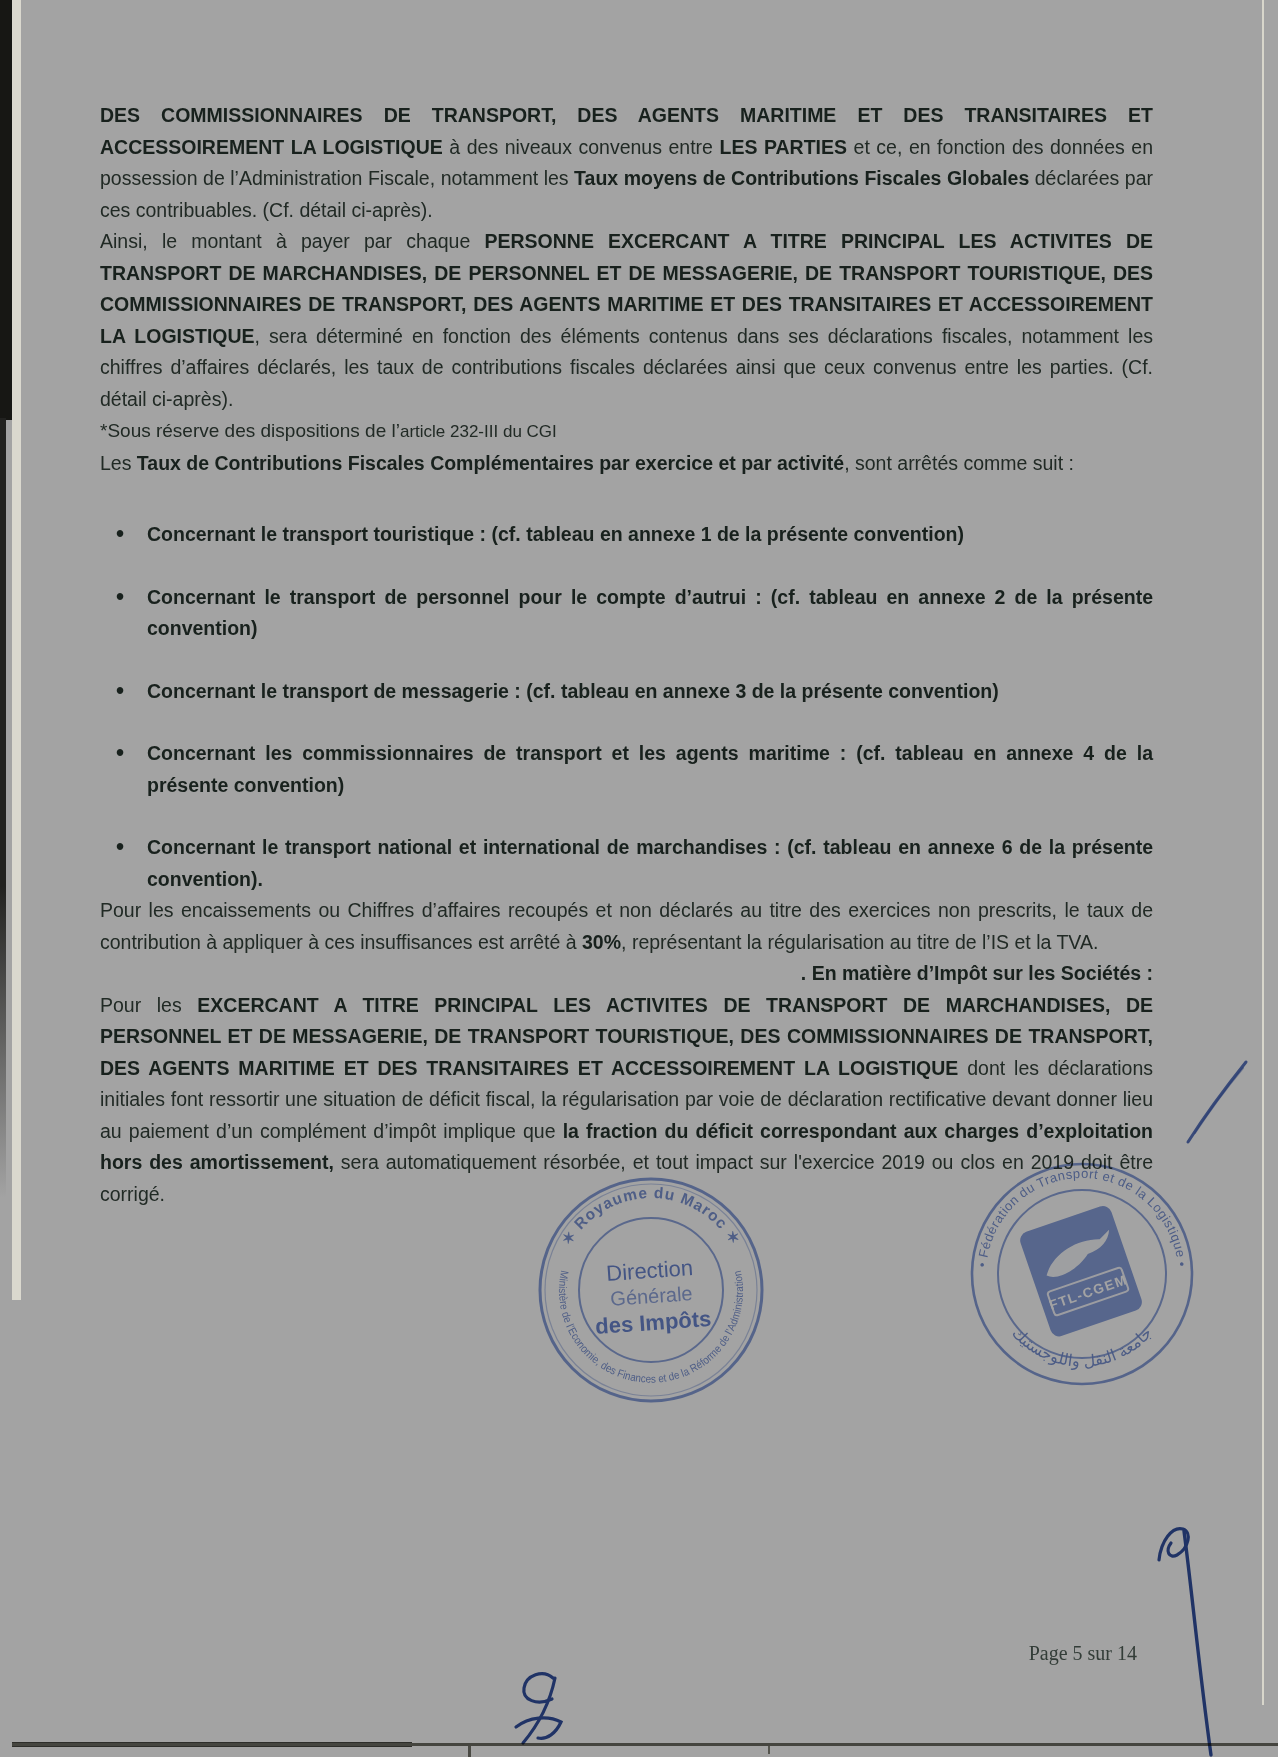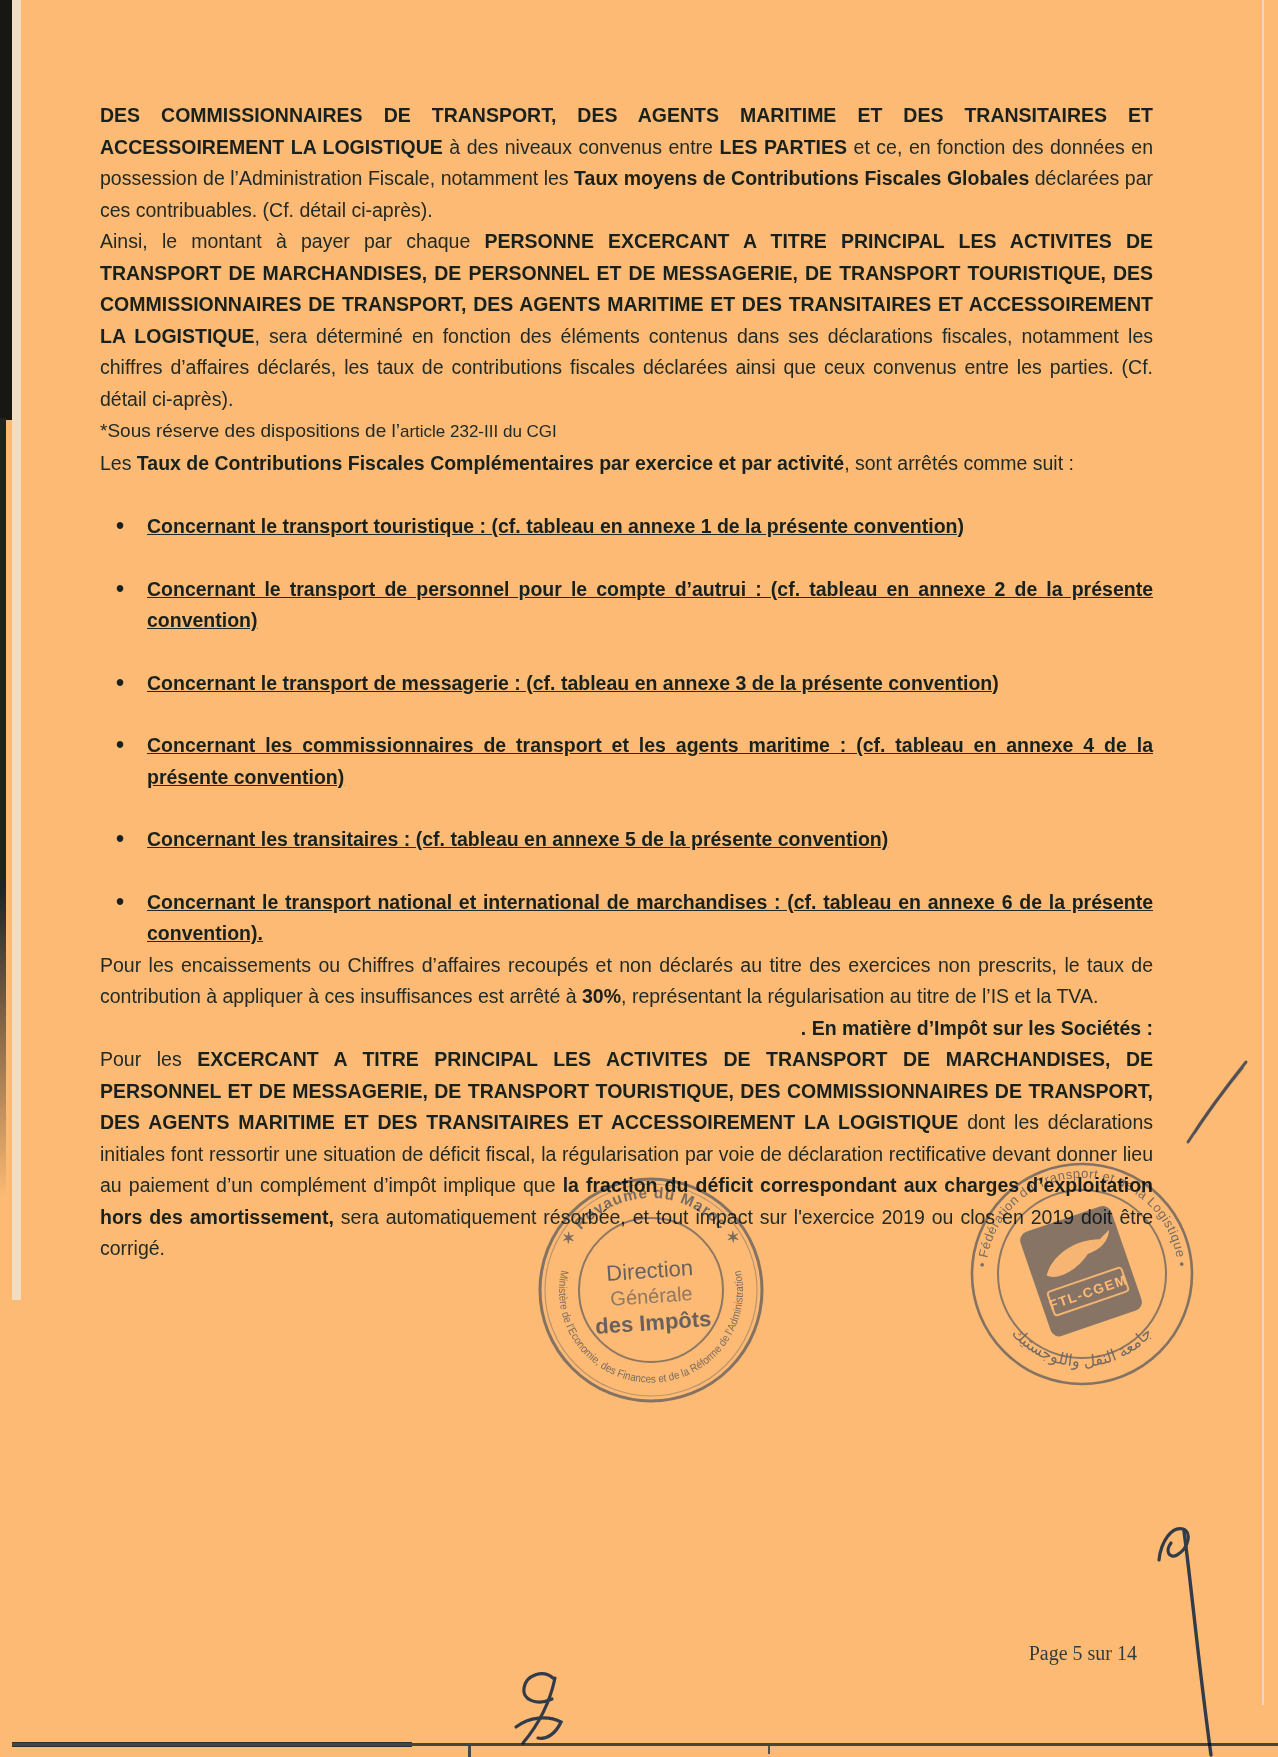--- a/index.html
+++ b/index.html
@@ -1,35 +1,35 @@
 <!DOCTYPE html>
 <html><head>
 <meta charset="utf-8">
 <style>
   html,body{margin:0;padding:0;background:#888;}
   .page{
     position:relative;
     width:1278px;height:1757px;
-    background:#fdba74;
+    background:#a3a3a3;
     overflow:hidden;
     font-family:"Liberation Sans", sans-serif;
     color:#212a25;
   }
   .content{
     position:absolute;left:100px;top:100px;width:1053px;
     font-size:19.5px;line-height:31.5px;
     text-align:justify;
   }
   .content p{margin:0;}
   b{color:#18211d;}
   .para1{margin-bottom:17px;}
   .footnote{font-size:19px;}
   .footnote .small{font-size:17px;}
   .para3{margin-top:80px;}
-  ul.bullets{list-style:none;margin:32px 0 0 0;padding:0;text-decoration:underline;}
+  ul.bullets{list-style:none;margin:40px 0 0 0;padding:0;}
   ul.bullets li{position:relative;padding-left:47px;margin-bottom:31px;font-weight:bold;color:#18211d;}
   ul.bullets li:last-child{margin-bottom:0;}
   ul.bullets li::before{content:"•";position:absolute;left:16px;top:0;font-size:23px;color:#18211d;}
   .para4{margin-top:28px;}
   .article6{margin-top:62px;font-weight:bold;color:#18211d;}
   .is-line{margin-top:60px;padding-left:36px;font-weight:bold;color:#18211d;text-align:right;}
   .para5{margin-top:22px;}
   .page-footer{
     position:absolute;right:141px;top:1642px;
     font-family:"Liberation Serif", serif;font-size:20px;color:#333d38;
@@ -73,21 +73,20 @@
 
     <p class="footnote"><span>*Sous réserve des dispositions de l’</span><span class="small">article 232-III du CGI</span></p>
 
     <p class="para3"><span>Les </span><b>Taux de Contributions Fiscales Complémentaires par exercice et par activité</b><span>, sont arrêtés comme suit :</span></p>
 
     <ul class="bullets">
       <li>Concernant le transport touristique : (cf. tableau en annexe 1 de la présente convention)</li>
       <li>Concernant le transport de personnel pour le compte d’autrui : (cf. tableau en annexe 2 de la présente convention)</li>
       <li>Concernant le transport de messagerie : (cf. tableau en annexe 3 de la présente convention)</li>
       <li>Concernant les commissionnaires de transport et les agents maritime : (cf. tableau en annexe 4 de la présente convention)</li>
-      <li>Concernant les transitaires : (cf. tableau en annexe 5 de la présente convention)</li>
       <li>Concernant le transport national et international de marchandises : (cf. tableau en annexe 6 de la présente convention).</li>
     </ul>
 
     <p class="para4"><span>Pour les encaissements ou Chiffres d’affaires recoupés et non déclarés au titre des exercices non prescrits, le taux de contribution à appliquer à ces insuffisances est arrêté à </span><b>30%</b><span>, représentant la régularisation au titre de l’IS et la TVA.</span></p>
 
 
     <p class="is-line">. En matière d’Impôt sur les Sociétés :</p>
 
     <p class="para5"><span>Pour les </span><b>EXCERCANT A TITRE PRINCIPAL LES ACTIVITES DE TRANSPORT DE MARCHANDISES, DE PERSONNEL ET DE MESSAGERIE, DE TRANSPORT TOURISTIQUE, DES COMMISSIONNAIRES DE TRANSPORT, DES AGENTS MARITIME ET DES TRANSITAIRES ET ACCESSOIREMENT LA LOGISTIQUE</b><span> dont les déclarations initiales font ressortir une situation de déficit fiscal, la régularisation par voie de déclaration rectificative devant donner lieu au paiement d’un complément d’impôt implique que </span><b>la fraction du déficit correspondant aux charges d’exploitation hors des amortissement,</b><span> sera automatiquement résorbée, et tout impact sur l'exercice 2019 ou clos en 2019 doit être corrigé.</span></p>
 

